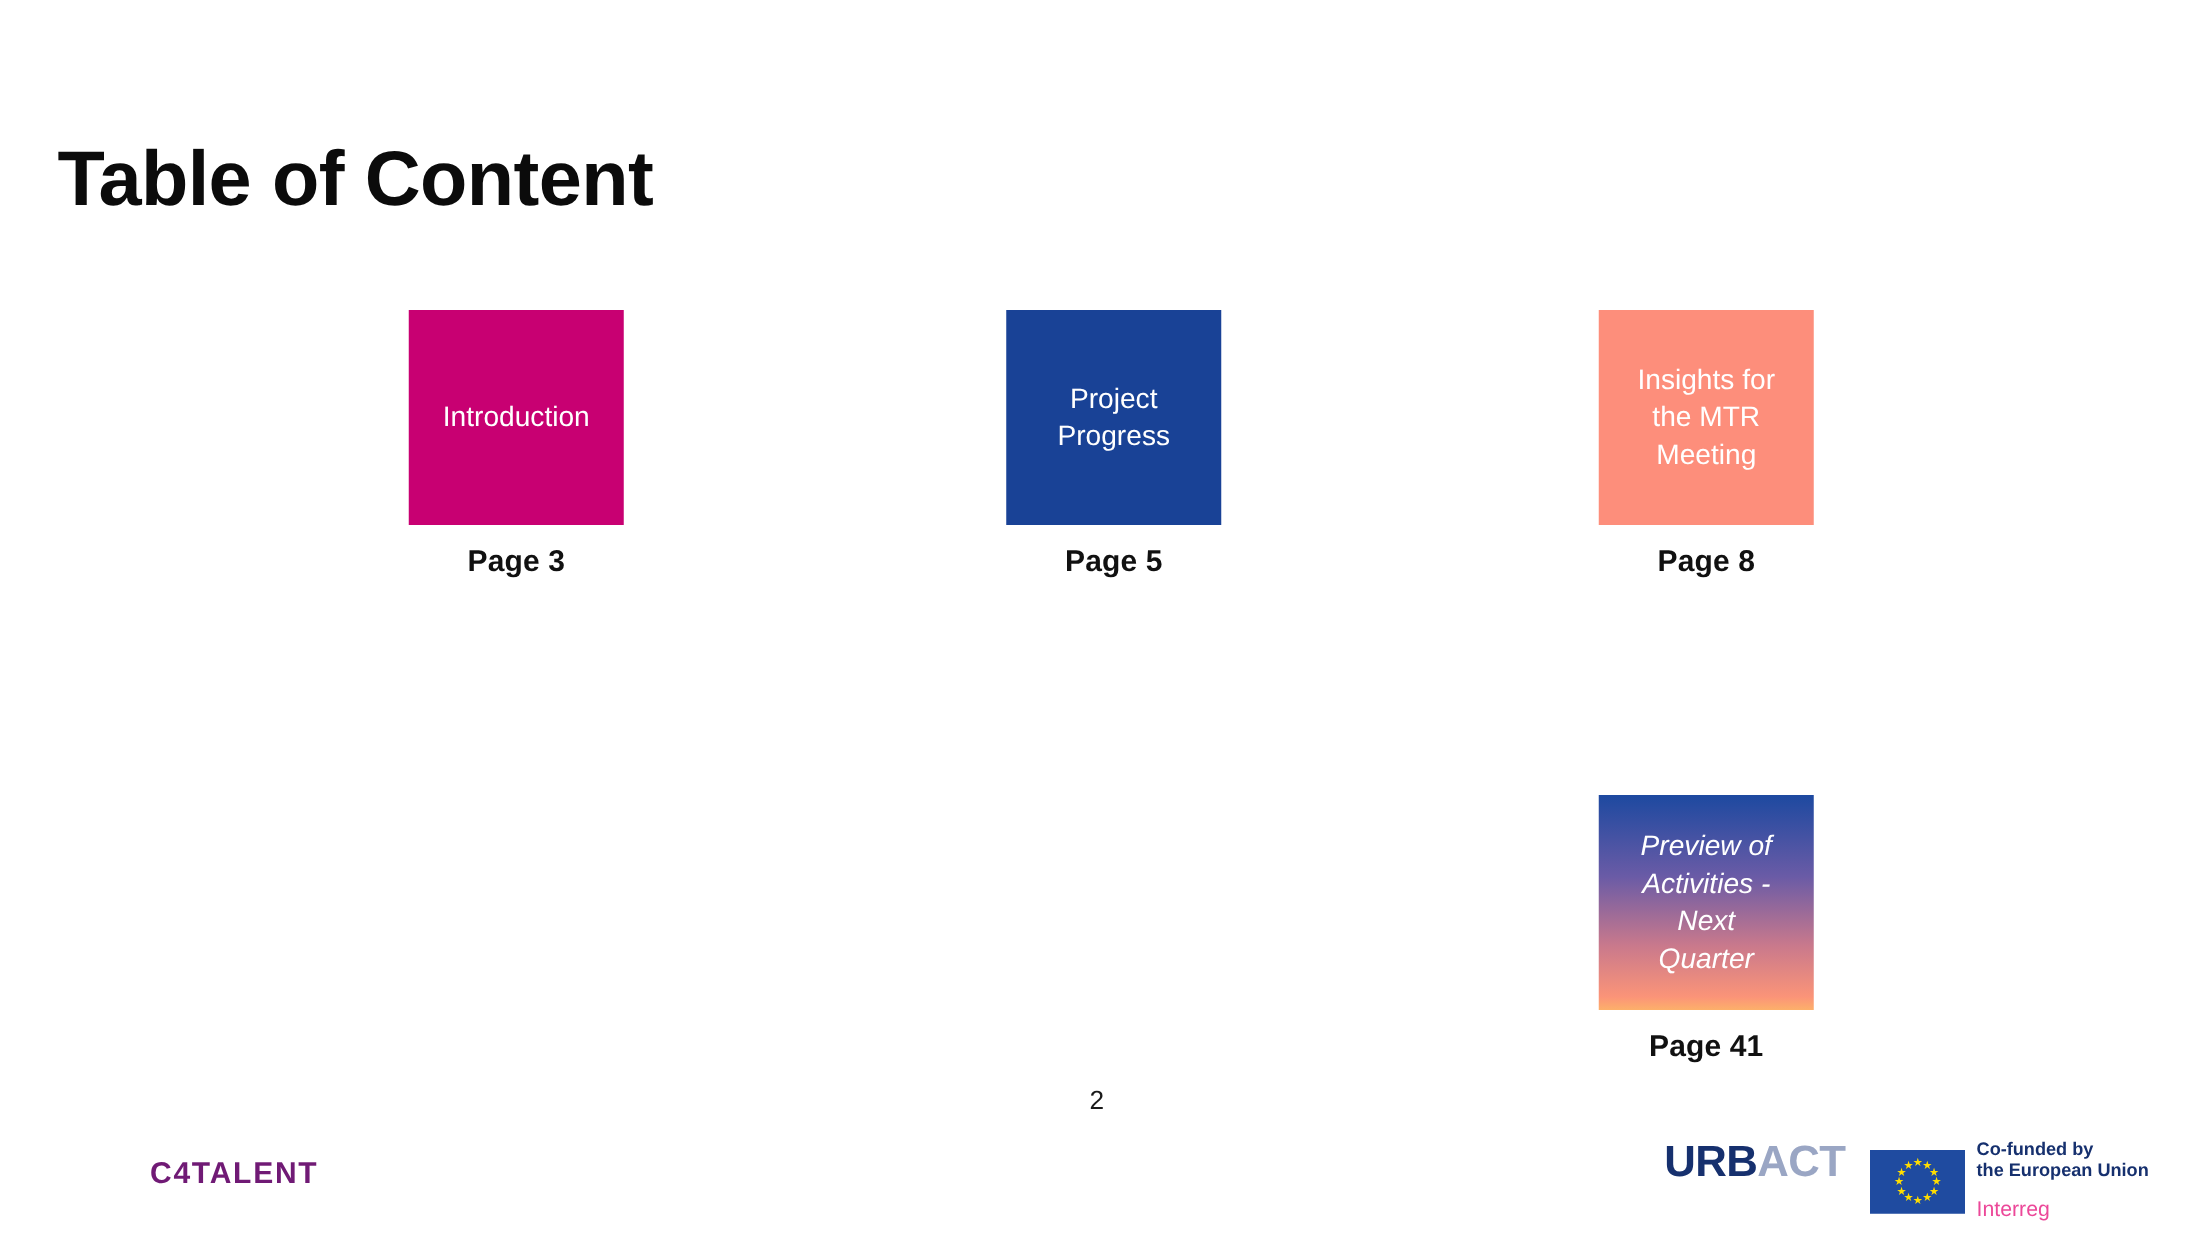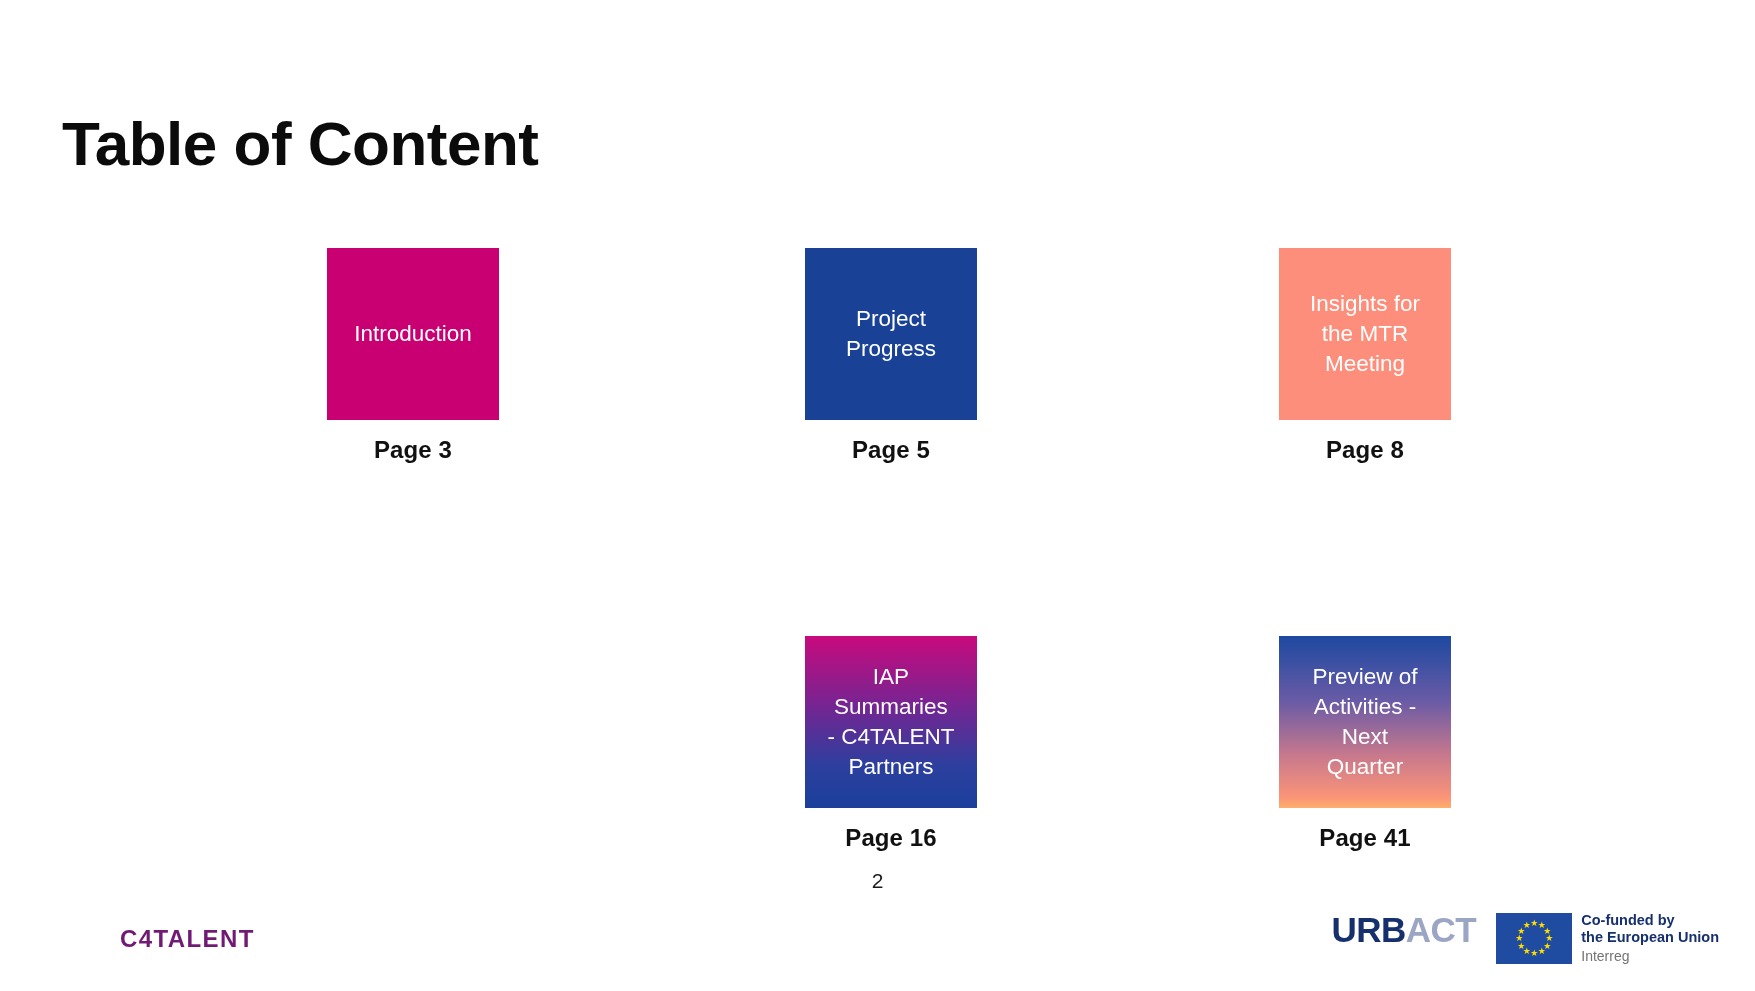--- a/index.html
+++ b/index.html
@@ -18,21 +18,21 @@
 
   .slide {
     position: absolute;
     inset: 0;
     background: #ffffff;
   }
 
   
   .page-title {
     position: absolute;
-    left: 62px;
+    left: 46px;
     top: 68px;
     font-size: 62px;
     font-weight: 700;
     letter-spacing: -0.5px;
     color: #0b0b0b;
     line-height: 1.1;
     white-space: nowrap;
   }
 
   
@@ -84,21 +84,21 @@
     letter-spacing: 0.1px;
   }
 
   
   .fill-magenta     { background: #c80072; }
   .fill-blue        { background: #194296; }
   .fill-salmon      { background: #fd8e7b; }
   .fill-periwinkle  { background: #a8afdc; }
   .fill-grad-mb     { background: linear-gradient(180deg, #c80a7d 0%, #7b2391 38%, #2d3f9e 75%, #1b3f9c 100%); }
   .fill-grad-bs     { background: linear-gradient(180deg, #1d49a0 0%, #6a5ba6 38%, #c9798c 70%, #fb9478 92%, #fca martin 100%); }
-  .fill-grad-bs     { background: linear-gradient(180deg, #1d49a0 0%, #6a5ba6 38%, #c9798c 70%, #fb9478 94%, #fdb06a 100%); }
+  .fill-grad-bs     { background: linear-gradient(180deg, #1d49a0 0%, #6a5ba6 38%, #c9798c 70%, #fb9478 94%, #fdb06a 100%); font-style: italic; }
 
   
   .slide-number {
     position: absolute;
     left: 0;
     right: 0;
     top: 869px;
     text-align: center;
     font-size: 21px;
     color: #1a1a1a;
@@ -157,24 +157,24 @@
   .eu-text {
     line-height: 1.18;
   }
   .eu-line1, .eu-line2 {
     font-size: 14.5px;
     font-weight: 700;
     color: #16306e;
     white-space: nowrap;
   }
   .eu-line3 {
-    font-size: 14px;
+    font-size: 17px;
     font-weight: 400;
-    color: #737373;
-    margin-top: 2px;
+    color: #ec4899;
+    margin-top: 12px;
   }
 </style>
 </head>
 <body>
 
 <div class="slide">
 
   <h1 class="page-title">Table of Content</h1>
 
   <div class="grid">
@@ -203,29 +203,20 @@
 Meeting</span>
         </div>
         <div class="page-label">Page 8</div>
       </div>
 
     </div>
 
     <div class="row row-2">
 
 
-      <div class="card-cell col-2">
-        <div class="card fill-grad-mb">
-          <span class="card-label">IAP
-Summaries
-- C4TALENT
-Partners</span>
-        </div>
-        <div class="page-label">Page 16</div>
-      </div>
 
       <div class="card-cell col-3">
         <div class="card fill-grad-bs">
           <span class="card-label">Preview of
 Activities -
 Next
 Quarter</span>
         </div>
         <div class="page-label">Page 41</div>
       </div>

